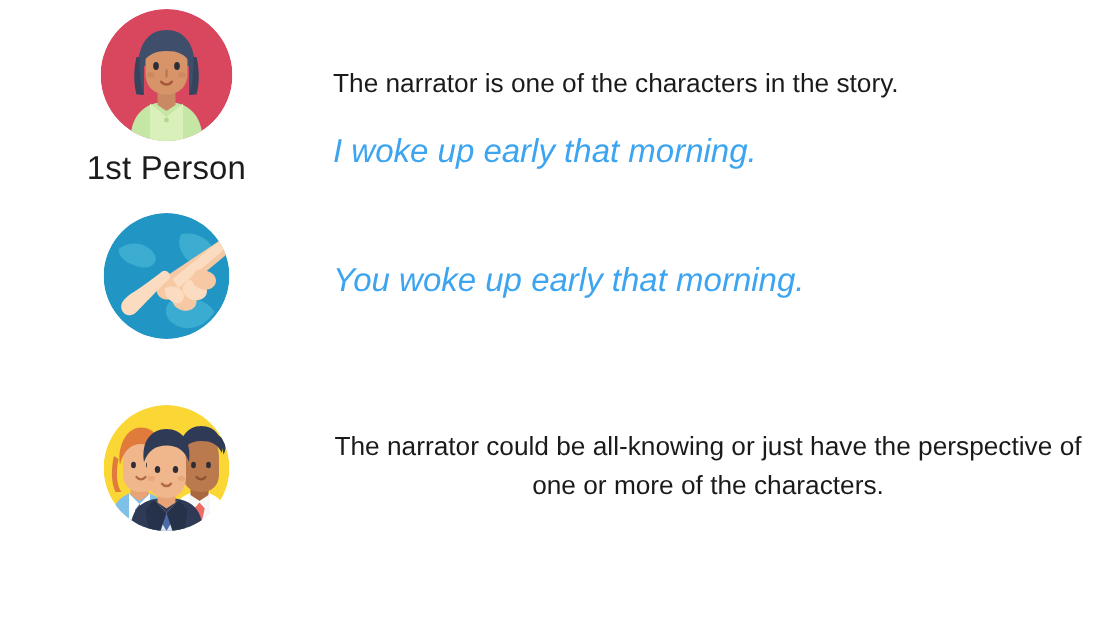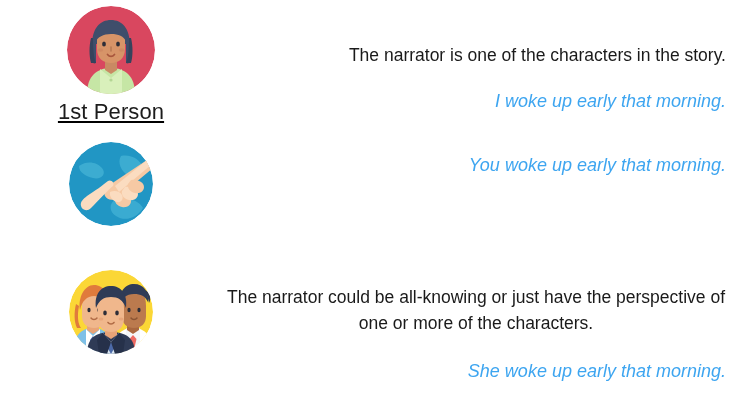--- a/index.html
+++ b/index.html
@@ -32,21 +32,20 @@
   .row-2 { height: 128px; }
   .row-3 { height: 136px; }
 
   
   .icon-col {
     width: 222px;
     flex: 0 0 222px;
     display: flex;
     flex-direction: column;
     align-items: center;
-    text-decoration: underline;
   }
   .badge {
     width: 88px;
     height: 88px;
     border-radius: 50%;
     position: relative;
     overflow: hidden;
     flex: 0 0 auto;
   }
   .badge svg { display: block; width: 88px; height: 88px; }
@@ -61,46 +60,46 @@
     font-weight: 400;
     letter-spacing: 0.1px;
     white-space: nowrap;
   }
 
   
   .text-col {
     flex: 1 1 auto;
     display: flex;
     flex-direction: column;
-    align-items: flex-end;
+    align-items: flex-start;
     justify-content: flex-start;
     padding-right: 18px;
     box-sizing: border-box;
   }
   .definition {
     font-size: 17.5px;
     line-height: 26px;
     color: #1a1a1a;
     text-align: center;
     max-width: 500px;
     font-weight: 400;
   }
   .example {
-    font-size: 18px;
+    font-size: 22px;
     line-height: 26px;
     color: #3da5f0;
     font-style: italic;
     text-align: center;
     max-width: 500px;
     font-weight: 400;
   }
   .row-1 .text-col { padding-top: 36px; }
   .row-1 .example  { margin-top: 20px; }
   .row-2 .text-col { padding-top: 10px; }
-  .row-2 .example  { }
+  .row-2 .example  { margin-top: 22px; }
   .row-3 .text-col { padding-top: 14px; }
   .row-3 .example  { margin-top: 22px; }
 </style>
 </head>
 <body>
 
 <div class="chart">
 
   <div class="row row-1">
     <div class="icon-col">
@@ -207,17 +206,16 @@
           <ellipse cx="36" cy="43" rx="1.8" ry="2.4" fill="#2e2e38"></ellipse>
           <ellipse cx="48" cy="43" rx="1.8" ry="2.4" fill="#2e2e38"></ellipse>
           <ellipse cx="32" cy="49" rx="2.4" ry="1.6" fill="#e0966a" opacity="0.5"></ellipse>
           <ellipse cx="52" cy="49" rx="2.4" ry="1.6" fill="#e0966a" opacity="0.5"></ellipse>
           <path d="M39 52.5 C40.5 54.5 43.5 54.5 45 52.5" stroke="#b06b45" stroke-width="1.6" stroke-linecap="round" fill="none"></path>
         </svg>
       </div>
     </div>
     <div class="text-col">
       <div class="definition">The narrator could be all-knowing or just have the perspective of one or more of the characters.</div>
-      <div class="example">She woke up early that morning.</div>
     </div>
   </div>
 
 </div>
 
 </body></html>

